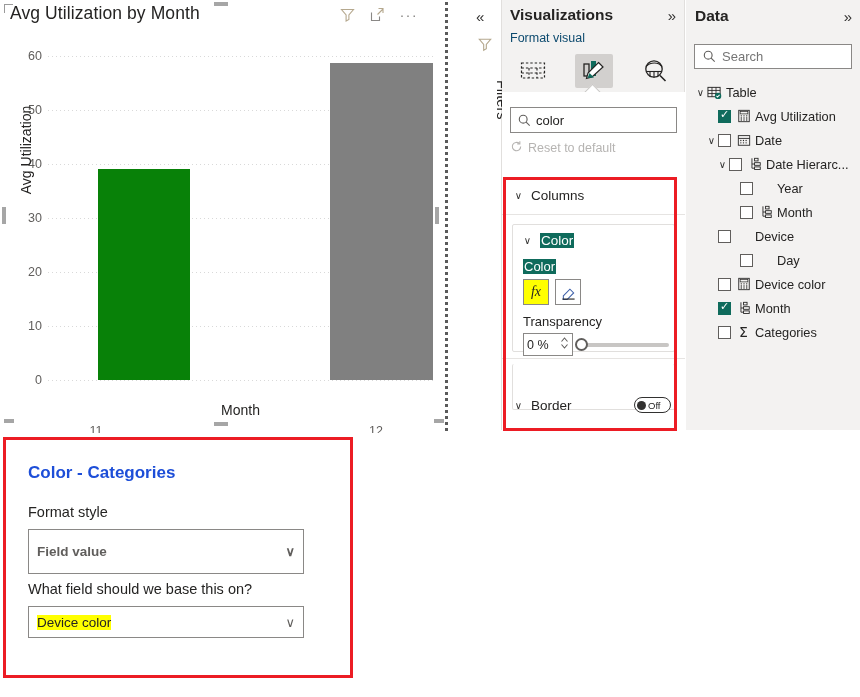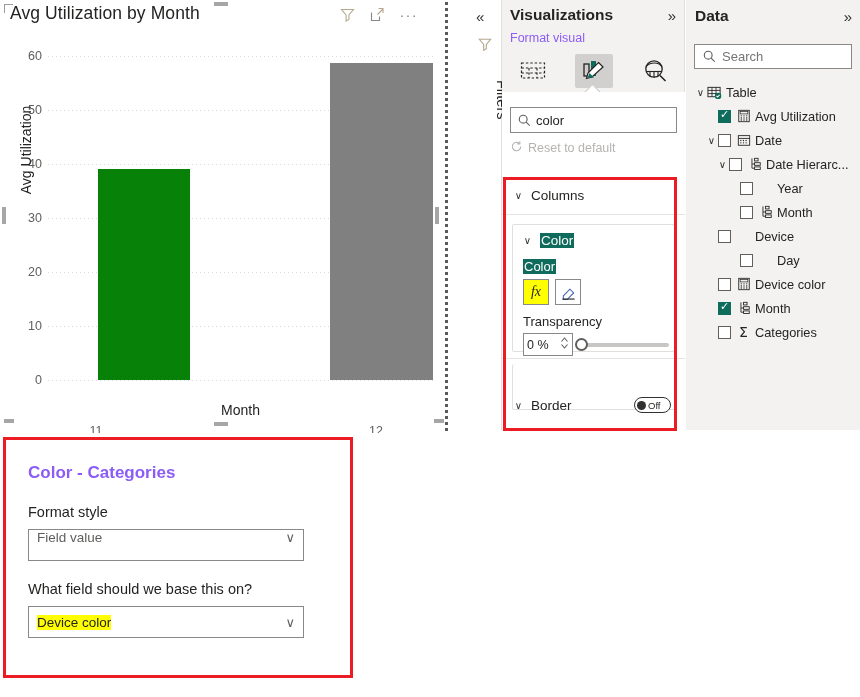--- a/index.html
+++ b/index.html
@@ -77,21 +77,21 @@
     font-size: 14.5px; color: #252423; writing-mode: vertical-rl; text-orientation: mixed;
   }
 
   
   #viz-pane {
     position: absolute; left: 502px; top: 0; width: 183px; height: 433px;
     background: #f3f2f1; border-right: 1px solid #e1dfdd;
   }
   #viz-header { position: absolute; left: 8px; top: 6px; font-size: 15.5px; color: #252423; font-weight: 600; }
   #viz-expand { position: absolute; right: 8px; top: 7px; font-size: 15px; color: #323130; cursor: pointer; }
-  #format-visual-label { position: absolute; left: 8px; top: 31px; font-size: 12.5px; color: #8b5cf6; }
+  #format-visual-label { position: absolute; left: 8px; top: 31px; font-size: 12.5px; color: #0c4a6e; }
   #viz-tabs { position: absolute; left: 0; top: 50px; width: 183px; height: 42px; display: flex;
      align-items: center; justify-content: space-around; }
   .viz-tab { width: 38px; height: 34px; display: flex; align-items: center; justify-content: center;
      border-radius: 2px; cursor: pointer; }
   .viz-tab.active { background: #d2d0ce; }
   #tab-caret { position: absolute; left: 80px; top: 83px; width: 22px; height: 10px; overflow: hidden; }
   #tab-caret::after { content: ""; position: absolute; left: 3px; top: 4px; width: 14px; height: 14px;
      background: #fff; border-left: 1px solid #c8c6c4; border-top: 1px solid #c8c6c4; transform: rotate(45deg); }
   #viz-body { position: absolute; left: 0; top: 92px; width: 183px; height: 341px; background: #fff; }
   #search-wrap { position: absolute; left: 8px; top: 15px; width: 167px; height: 26px;
@@ -151,24 +151,24 @@
   .cbx.checked { background: #0f6b5c; border-color: #0f6b5c; position: relative; }
   .cbx.checked::after { content: "✓"; position: absolute; left: 1px; top: -3px; color: #fff; font-size: 11px; }
   .ficon { width: 15px; flex: 0 0 15px; margin-right: 4px; display: flex; align-items: center; justify-content: center; }
   .flabel { white-space: nowrap; }
 
   
   #color-dialog {
     position: absolute; left: 3px; top: 437px; width: 350px; height: 241px;
     background: #fff; border: 3px solid #ec1c24;
   }
-  #dlg-title { position: absolute; left: 22px; top: 23px; font-size: 17px; font-weight: 600; color: #8b5cf6; text-align: center; }
+  #dlg-title { position: absolute; left: 22px; top: 23px; font-size: 17px; font-weight: 600; color: #1d4ed8; text-align: center; }
   #dlg-fmt-label { position: absolute; left: 22px; top: 64px; font-size: 14.5px; color: #252423; }
-  #dlg-fmt-select { position: absolute; left: 22px; top: 89px; width: 276px; height: 32px;
-     border: 1px solid #8a8886; background: #fff; display: flex; padding: 0 8px; cursor: pointer; }
+  #dlg-fmt-select { position: absolute; left: 22px; top: 89px; width: 276px; height: 45px;
+     border: 1px solid #8a8886; background: #fff; display: flex; align-items: center; padding: 0 8px; cursor: pointer; font-weight: bold; }
   #dlg-fmt-value { flex: 1; font-size: 13.5px; color: #605e5c; }
   #dlg-field-label { position: absolute; left: 22px; top: 141px; font-size: 14.5px; color: #252423; }
   #dlg-field-select { position: absolute; left: 22px; top: 166px; width: 276px; height: 32px;
      border: 1px solid #8a8886; background: #fff; display: flex; align-items: center; padding: 0 8px; cursor: pointer; }
   #dlg-field-value { flex: 1; font-size: 13.5px; color: #252423; }
   .chev-down { color: #605e5c; font-size: 13px; }
   #bottom-right-bg { position: absolute; left: 360px; top: 433px; width: 500px; height: 264px; background: #fff; }
   #panel-bottom-edge { position: absolute; left: 468px; top: 430px; width: 392px; height: 3px; background: #fff; }
 </style>
 </head>

